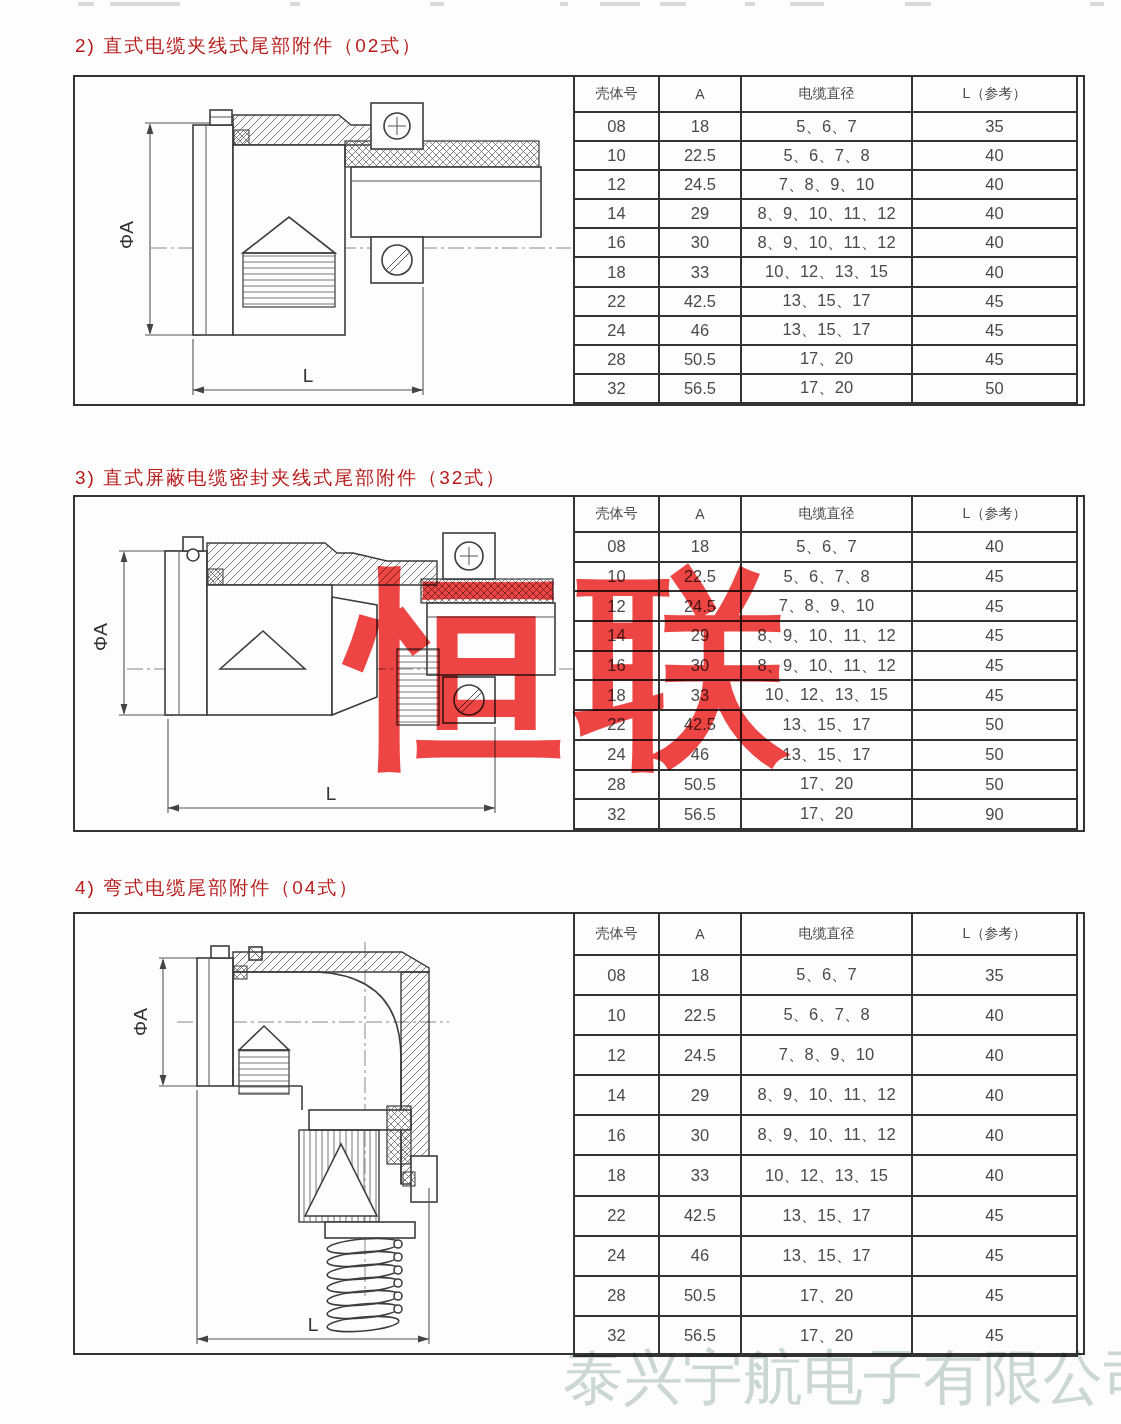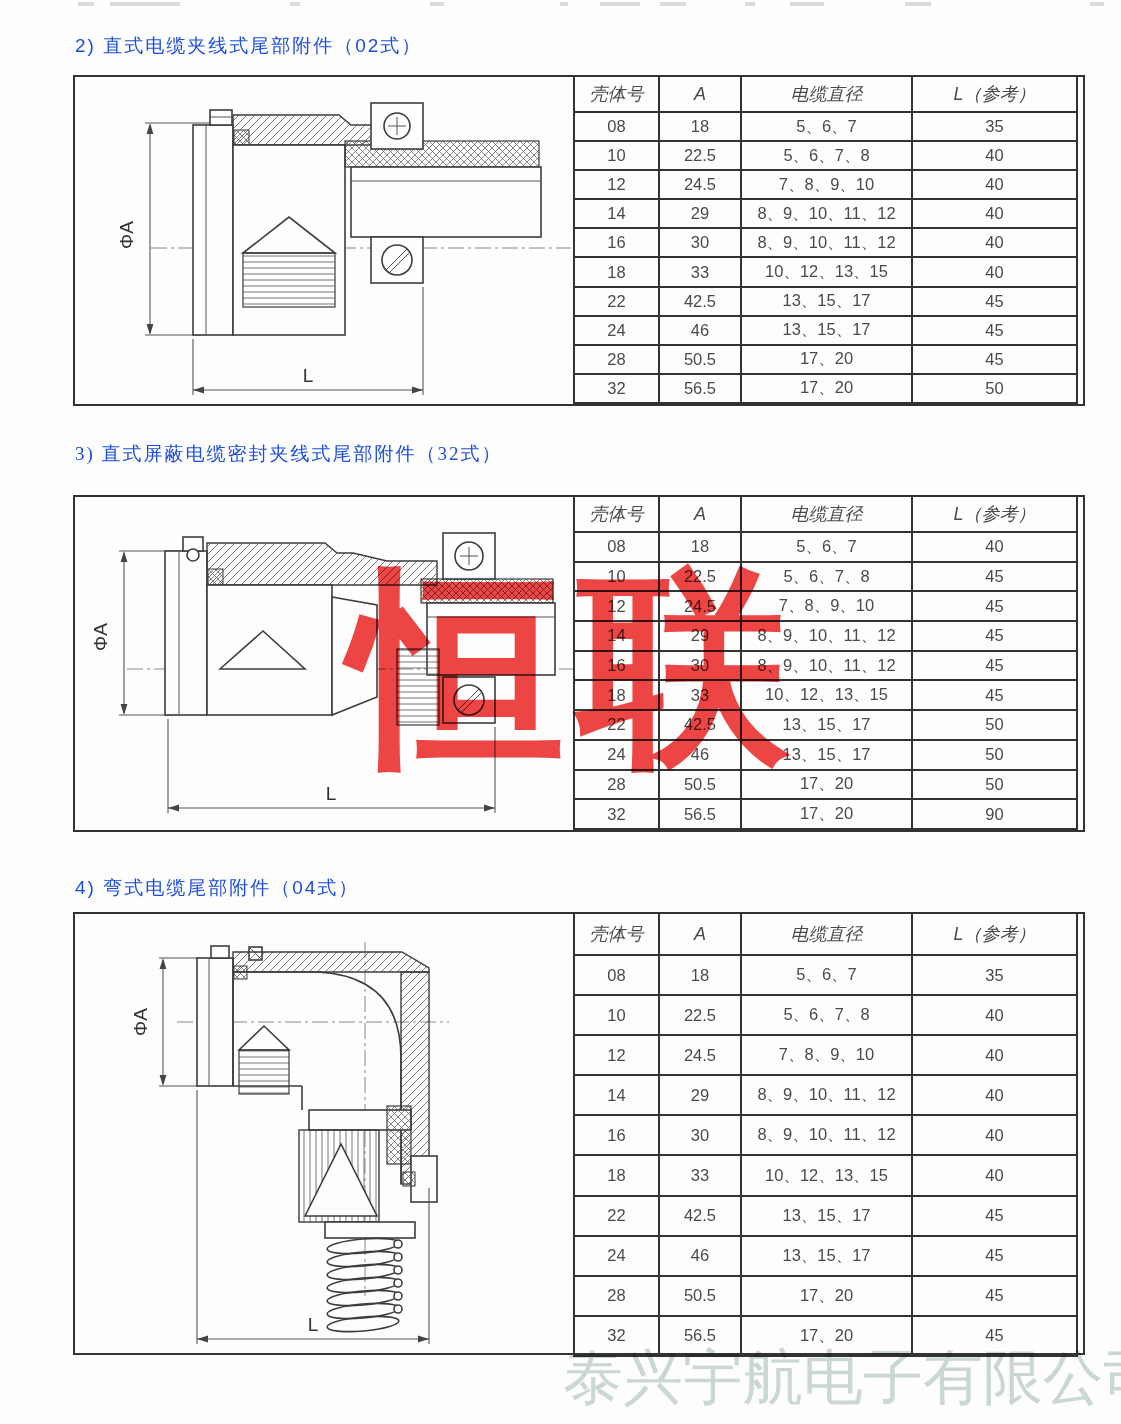--- a/index.html
+++ b/index.html
@@ -3,36 +3,36 @@
 <meta charset="utf-8">
 <style>
   html,body{margin:0;padding:0;}
   body{
     width:1121px;height:1424px;position:relative;background:#fdfdfd;
     font-family:"Liberation Sans","DejaVu Sans",sans-serif;color:#3d3d3d;
     overflow:hidden;
   }
   
   .sec-head{
-    position:absolute;left:75px;font-size:19px;letter-spacing:2px;color:#1d4ed8;
+    position:absolute;left:75px;font-size:19px;letter-spacing:2px;color:#b91c1c;
   }
   
   .sec-box{
     position:absolute;left:73px;width:1008px;border:2px solid #333;background:transparent;
   }
   
   table.spec{
     position:absolute;right:5px;top:-2px;border-collapse:collapse;table-layout:fixed;
     width:503px;background:transparent;
   }
   table.spec th, table.spec td{
     border:2px solid #333;text-align:center;vertical-align:middle;
     font-weight:normal;color:#4a4a4a;padding:0 2px;
   }
-  table.spec th{font-size:18px;font-style:italic;}
+  table.spec th{font-size:14px;}
   table.spec td{font-size:16.5px;}
   .t-a th{height:34px;} .t-a td{height:27.1px;}
   .t-b th{height:34px;} .t-b td{height:27.7px;}
   .t-c th{height:40px;} .t-c td{height:38.1px;}
   col.c1{width:85px;} col.c2{width:82px;} col.c3{width:171px;} col.c4{width:165px;}
   
   .drw{position:absolute;}
   .ol{fill:#fdfdfd;stroke:#3d3d3d;stroke-width:1.6;}
   .ln{fill:none;stroke:#3d3d3d;stroke-width:1.6;}
   .thin{stroke:#555;stroke-width:1;fill:none;}
@@ -198,21 +198,21 @@
         <tr>
           <td>32</td>
           <td>56.5</td>
           <td>17、20</td>
           <td>50</td>
         </tr>
       </tbody>
   </table>
 </div>
 
-<div class="sec-head" style="top:441px;font-family:Liberation Serif, serif;">3) 直式屏蔽电缆密封夹线式尾部附件（32式）</div>
+<div class="sec-head" style="top:465px;">3) 直式屏蔽电缆密封夹线式尾部附件（32式）</div>
 
 <div class="sec-box" style="top:495px;height:333px;">
 
   <svg class="drw" style="left:10px;top:12px;" width="500" height="315" viewBox="0 0 500 315">
     <defs>
       <pattern id="p2h" width="8" height="8" patternUnits="userSpaceOnUse">
         <path d="M0,8 L8,0" stroke="#555" stroke-width=".8"></path>
       </pattern>
       <pattern id="p2x" width="7" height="7" patternUnits="userSpaceOnUse">
         <path d="M0,7 L7,0 M0,0 L7,7" stroke="#555" stroke-width=".7"></path>

